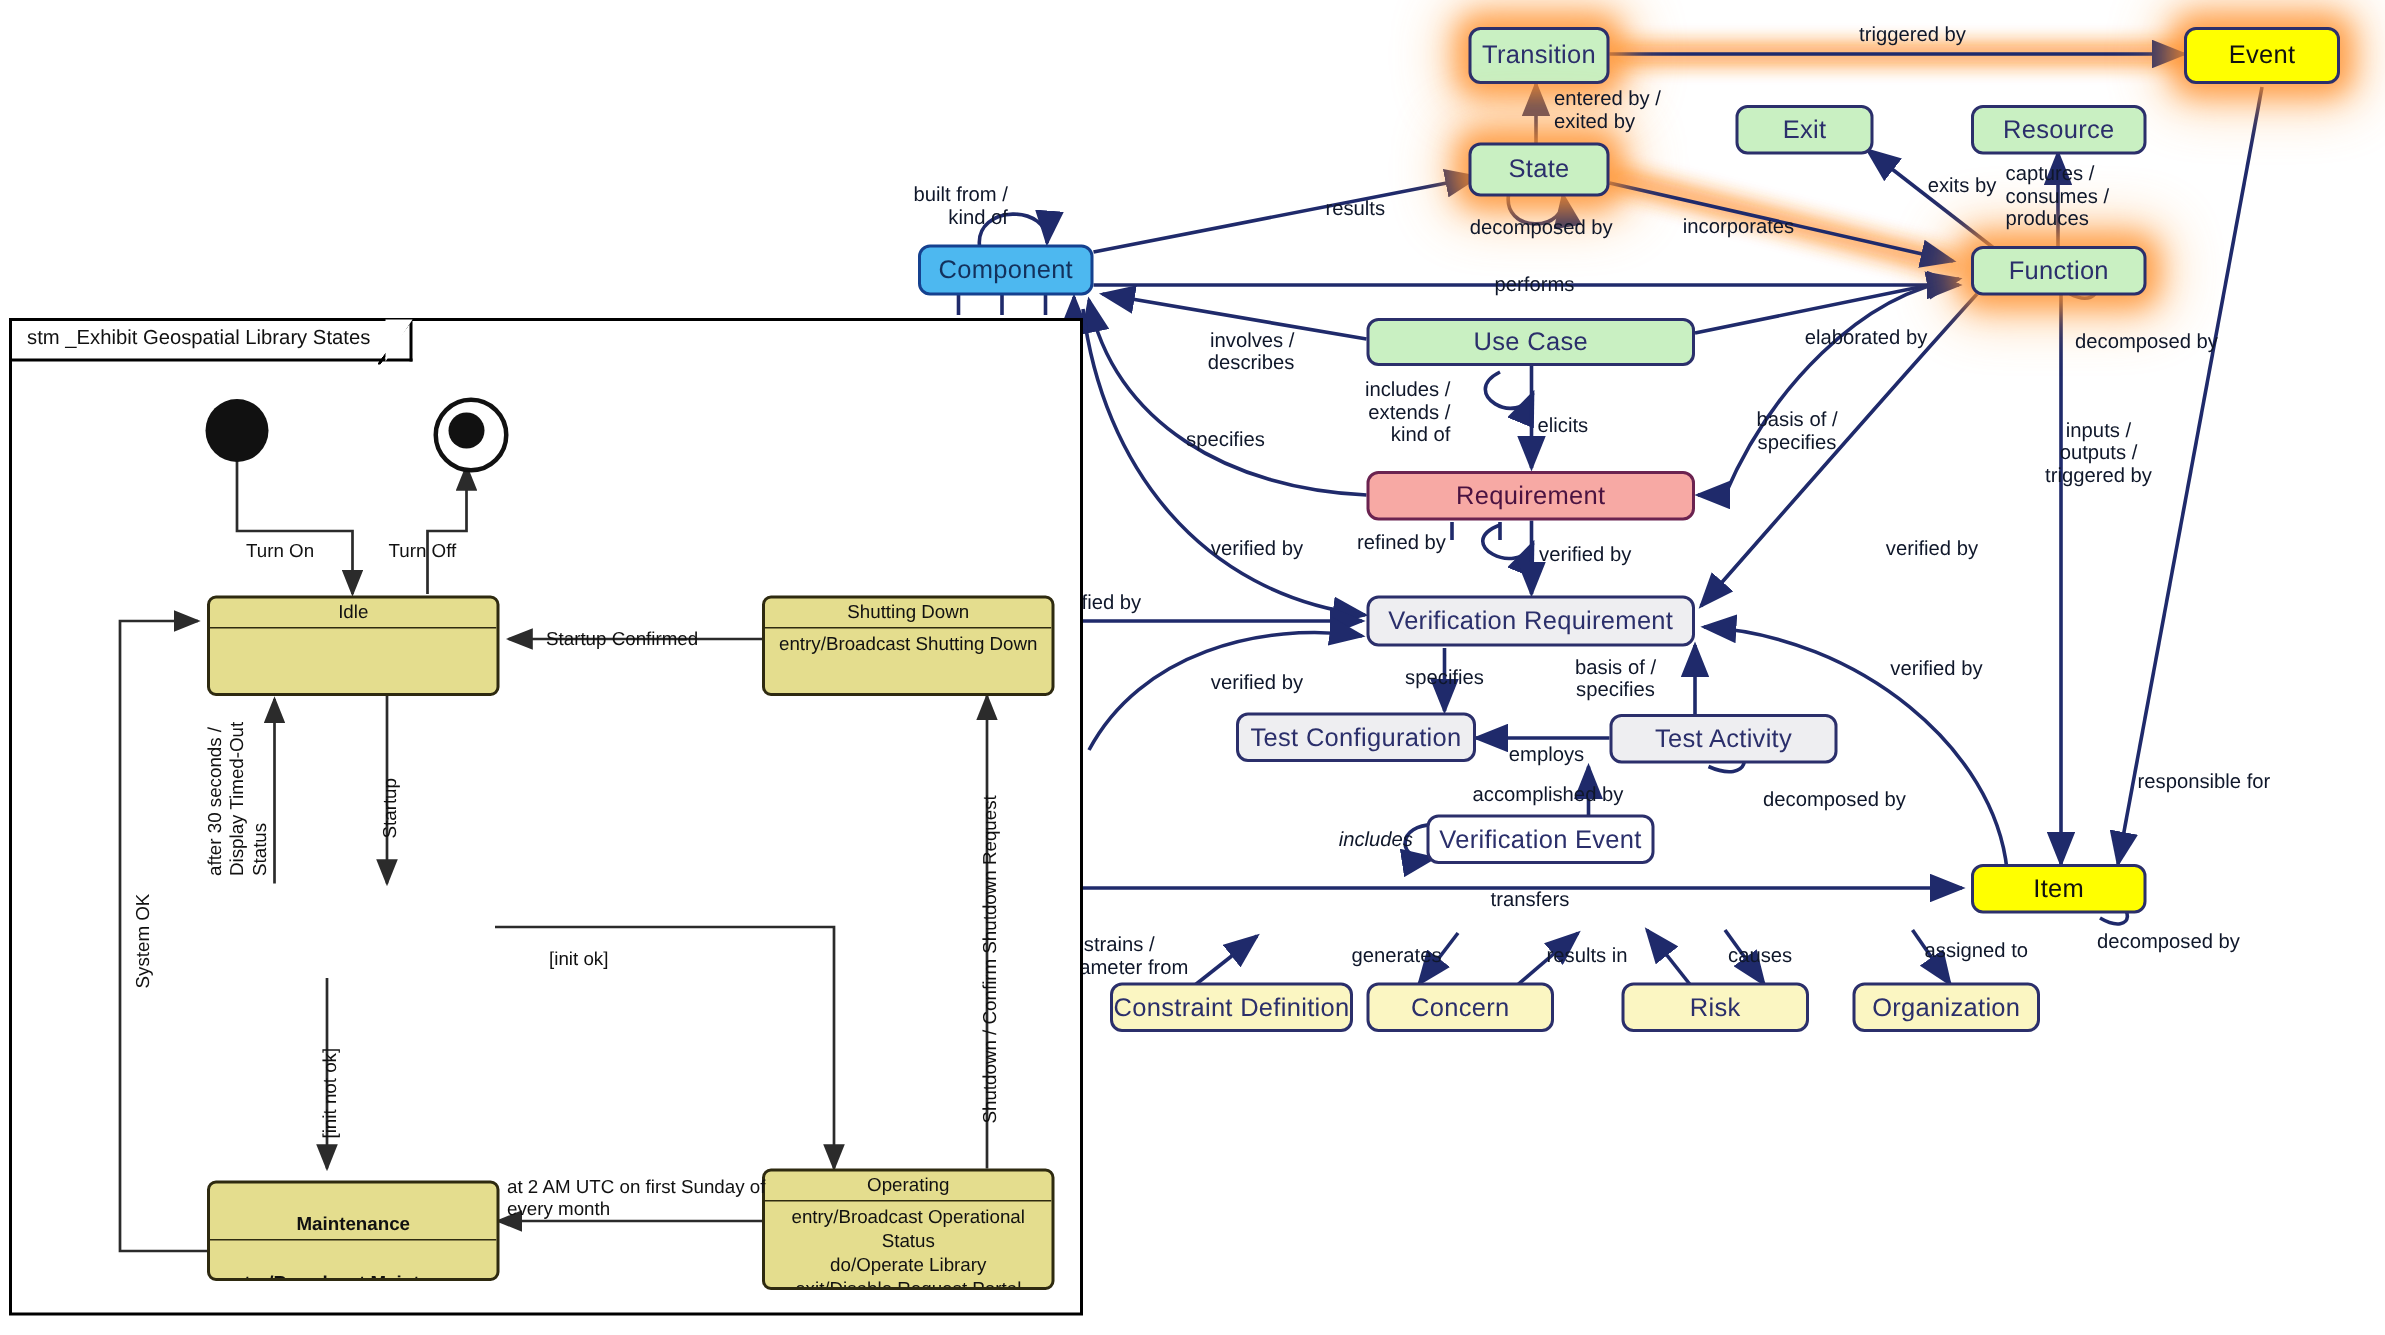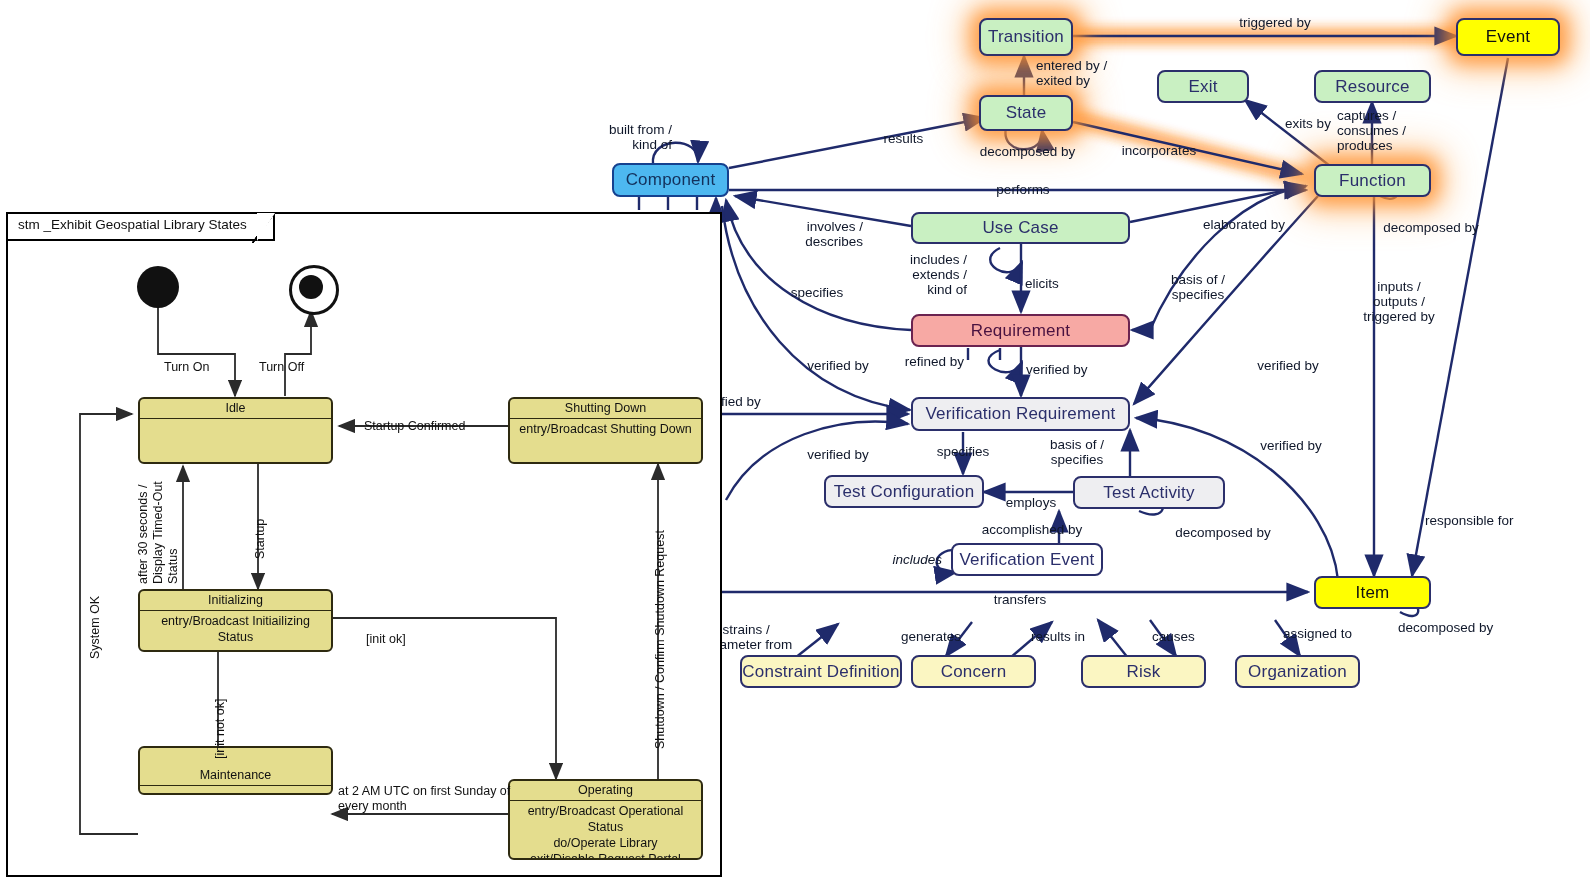--- a/index.html
+++ b/index.html
@@ -337,26 +337,22 @@
     <div class="st" style="left:130px;top:183px;width:195px;height:67px;">
       <div class="hd">Idle</div>
       <div class="bd"></div>
     </div>
 
     <div class="st" style="left:500px;top:183px;width:195px;height:67px;">
       <div class="hd">Shutting Down</div>
       <div class="bd">entry/Broadcast Shutting Down</div>
     </div>
 
-    <div class="st" style="left:130px;top:375px;width:195px;height:63px;">
-      <div class="hd">Initializing</div>
-      <div class="bd">entry/Broadcast Initiailizing Status</div>
-    </div>
-
-    <div class="st" style="left:130px;top:532px;width:195px;height:49px;white-space:pre-line;">
+
+    <div class="st" style="left:130px;top:573px;width:195px;height:67px;white-space:pre-line;font-weight:bold;">
       <div class="hd">Maintenance</div>
       <div class="bd" style="white-space:pre-line;">entry/Broadcast Maintenance Status
 do/Perform Library Maintenance</div>
     </div>
 
     <div class="st" style="left:500px;top:565px;width:195px;height:81px;">
       <div class="hd">Operating</div>
       <div class="bd" style="white-space:pre-line;">entry/Broadcast Operational Status
 do/Operate Library
 exit/Disable Request Portal</div>

